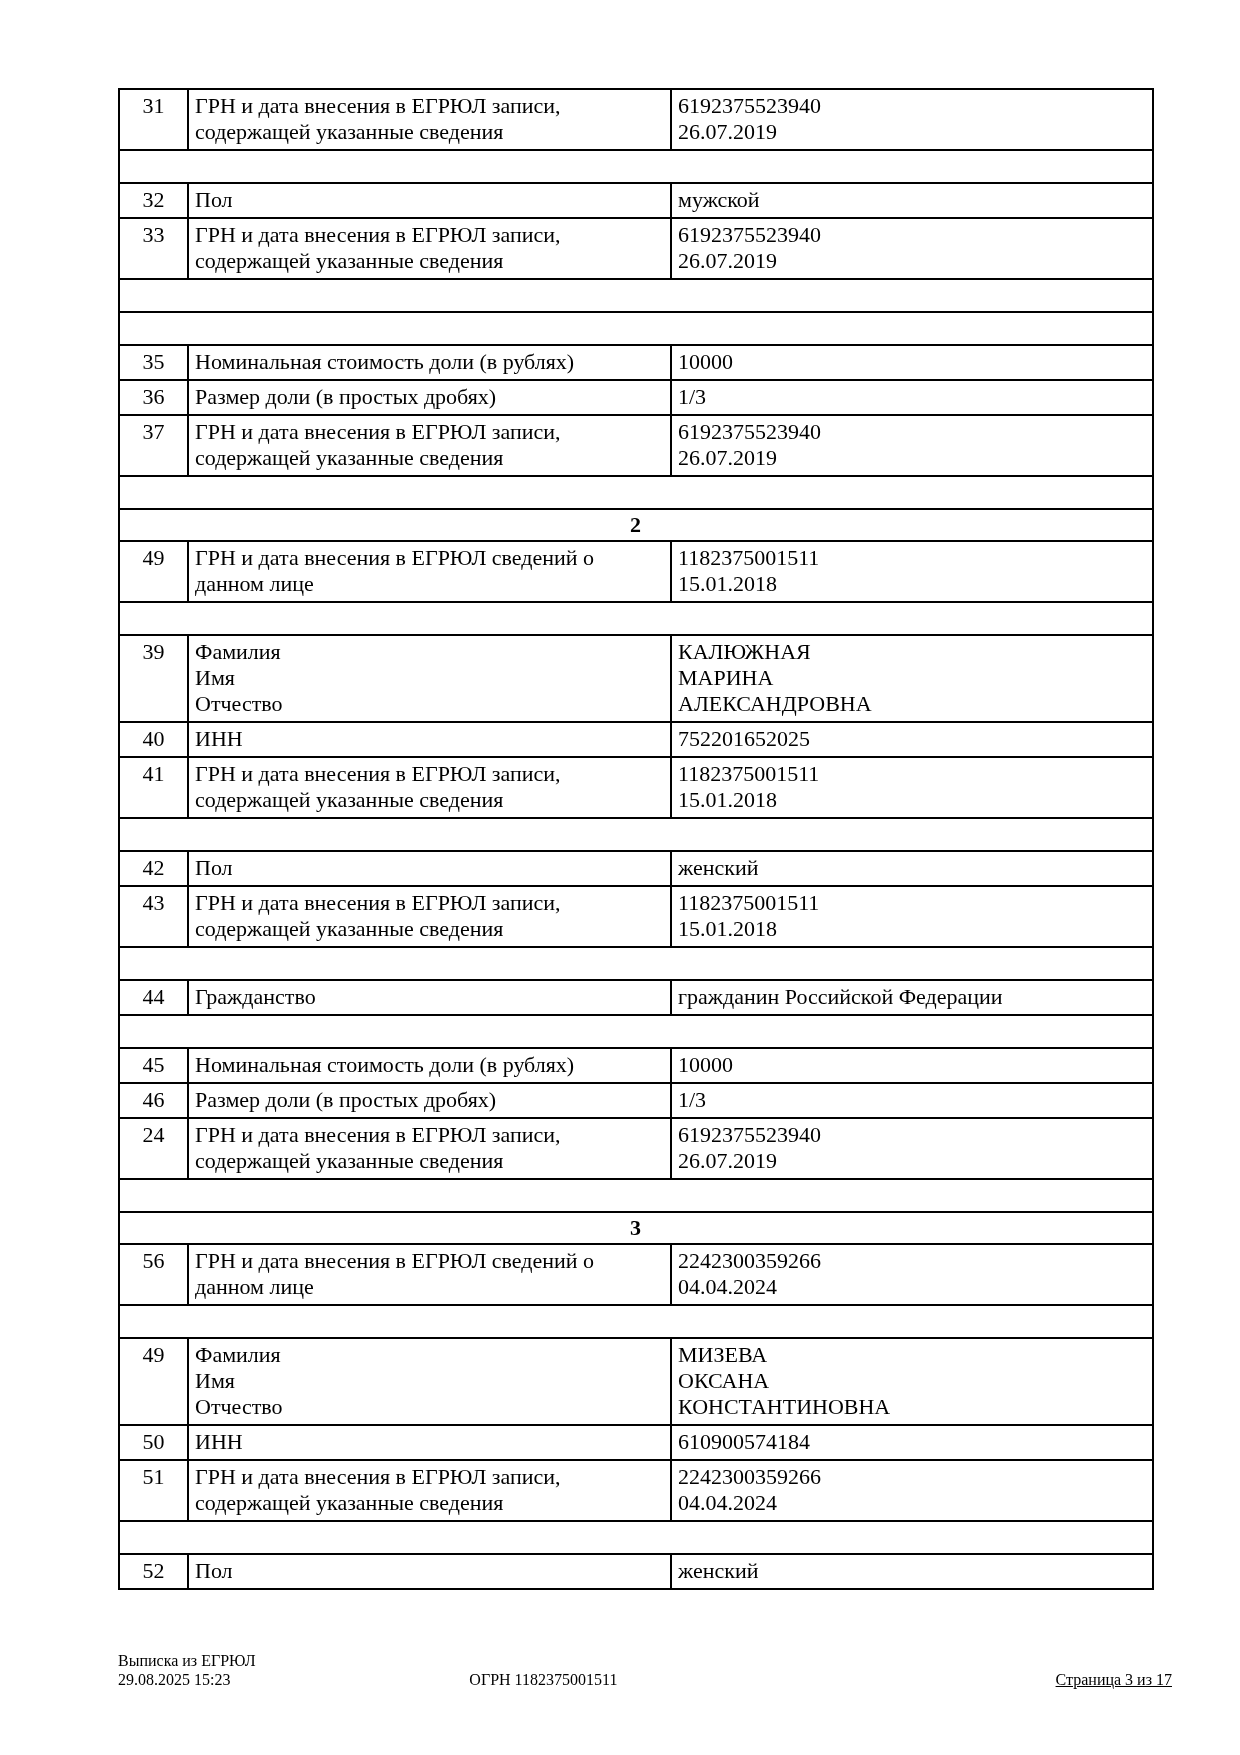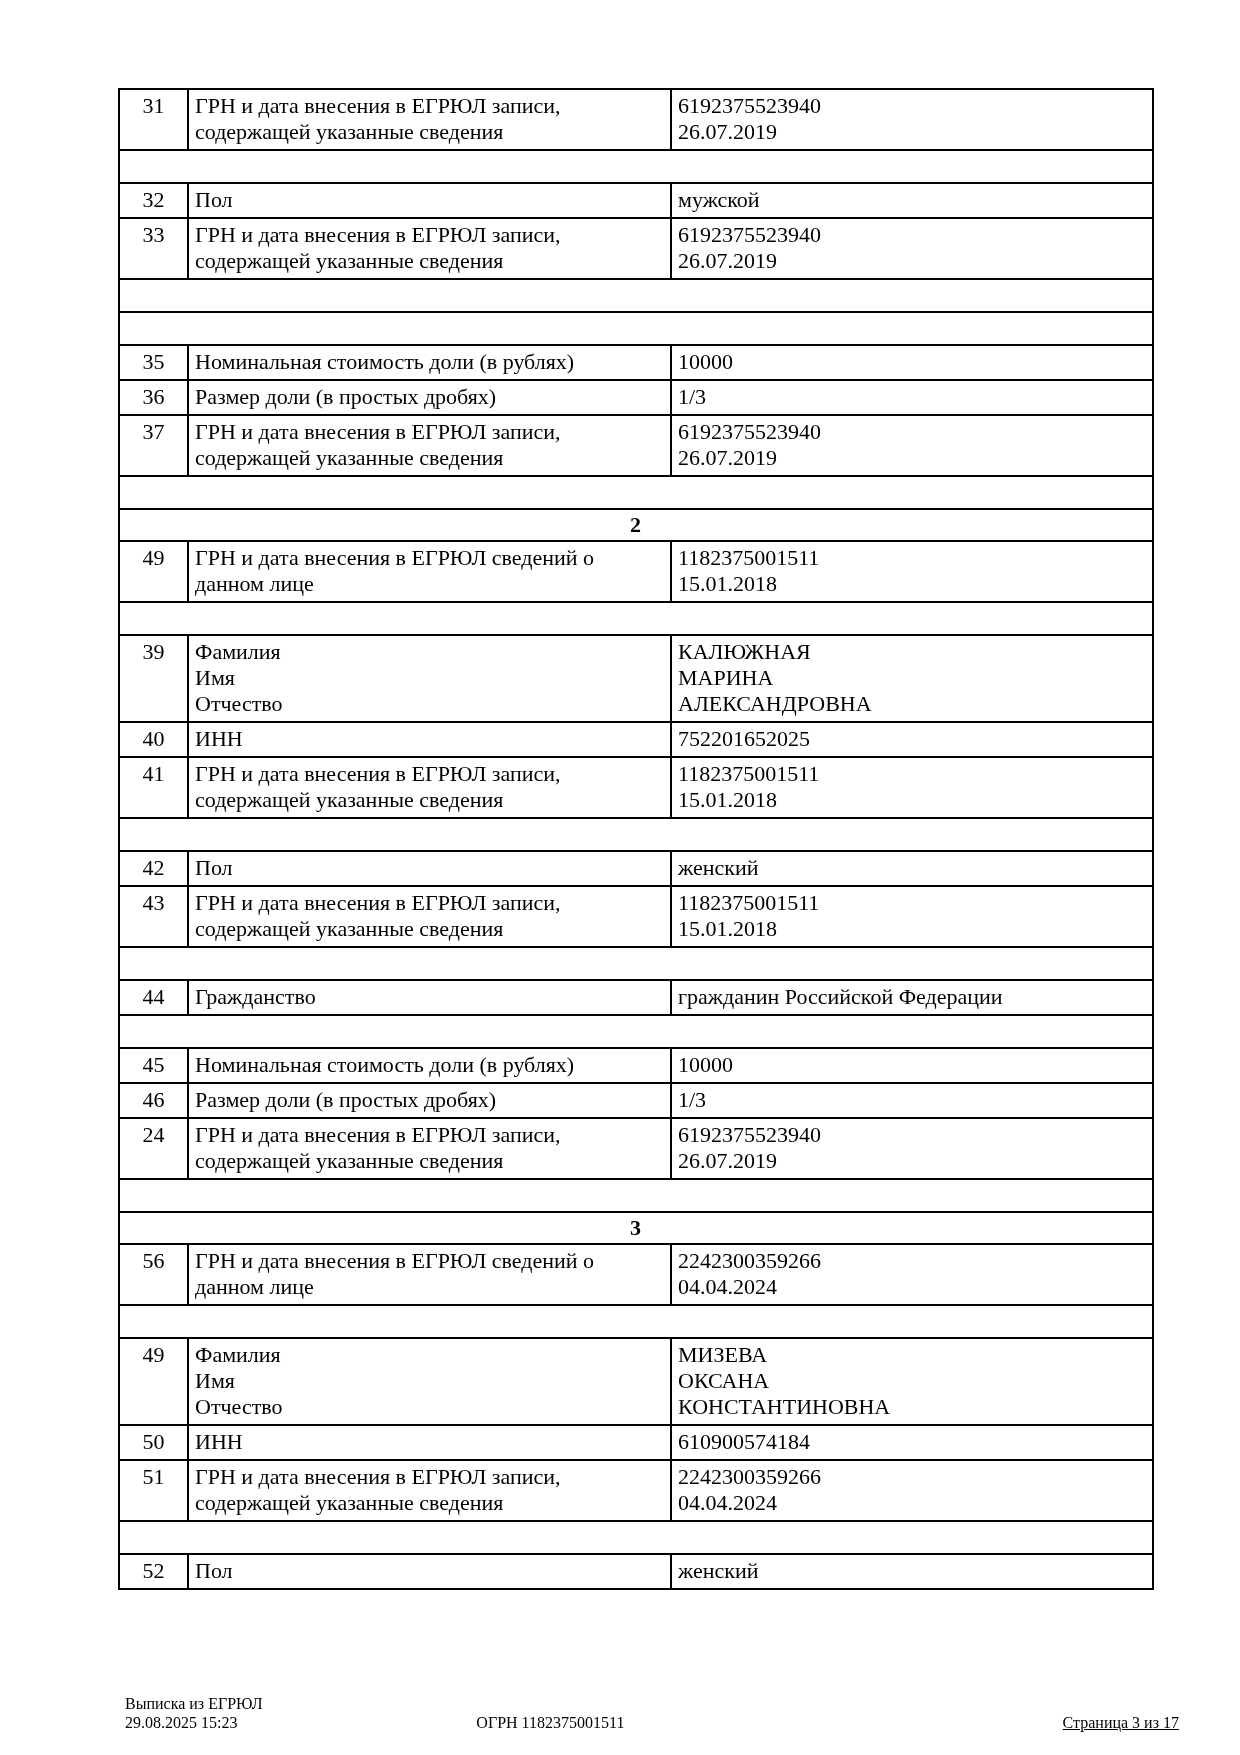--- a/index.html
+++ b/index.html
@@ -32,23 +32,23 @@
   }
   table.egrul td.num { text-align: center; padding-left: 2px; padding-right: 2px; }
 
   table.egrul tr.gap td { height: 33px; padding: 0; }
   table.egrul tr.section td {
     height: 32px; text-align: center; font-weight: bold;
     padding-top: 2px; padding-bottom: 2px;
   }
 
   .footer {
-    position: absolute; left: 118px; top: 1694px; width: 1054px;
+    position: absolute; left: 118px; top: 1651px; width: 1054px;
     display: flex; align-items: flex-end;
-    font-size: 16px; line-height: 19px; margin-left: 7px;
+    font-size: 16px; line-height: 19px;
   }
   .footer .f-left  { flex: 1 1 0; text-align: left; }
   .footer .f-center{ flex: 1 1 0; text-align: left; }
   .footer .f-right { flex: 1 1 0; text-align: right; text-decoration: underline; }
 </style>
 </head>
 <body>
 
 <div class="page">
 

